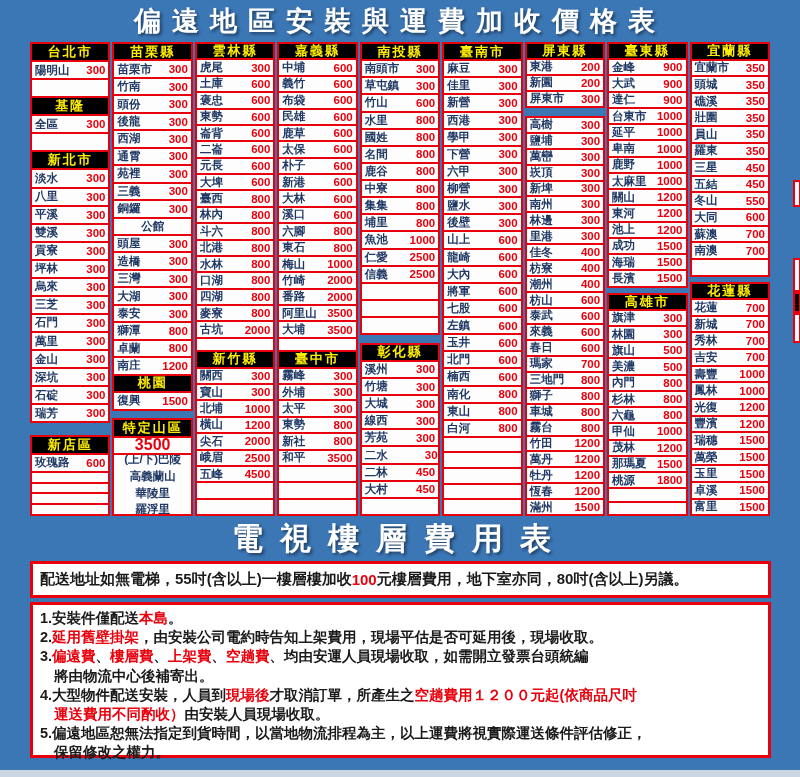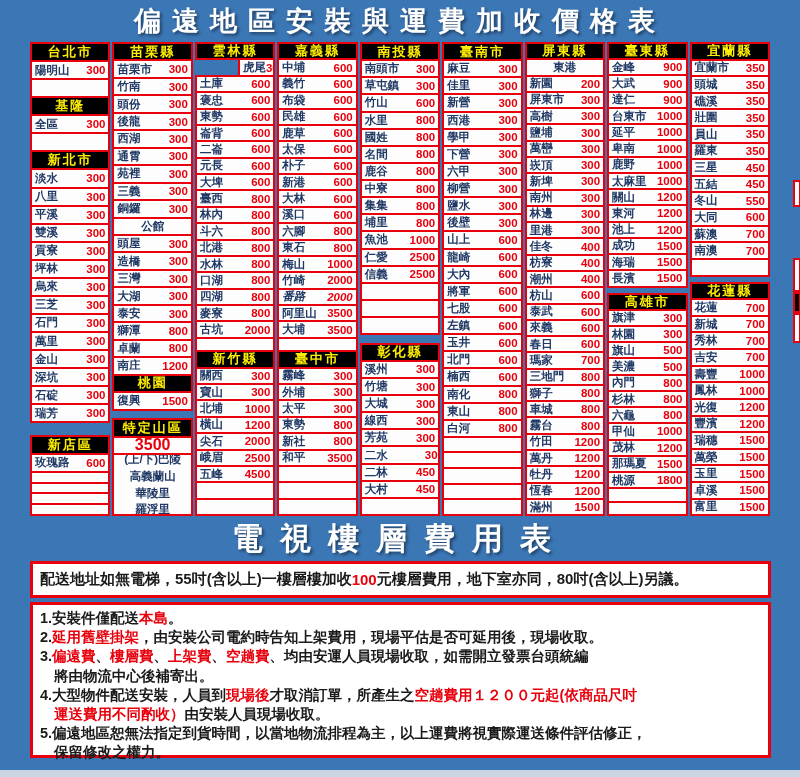--- a/index.html
+++ b/index.html
@@ -229,21 +229,21 @@
           <div class="fmline">(上/下)巴陵</div>
           <div class="fmline">高義蘭山</div>
           <div class="fmline">華陵里</div>
           <div class="fmline">羅浮里</div>
         </div>
       </div>
       <div class="fcol">
         <div class="fcell fhdr" style="flex-grow: 1;">
           <span>雲林縣</span>
         </div>
-        <div class="fcell collapse" style="flex-grow: 1; margin-left: 43px;">
+        <div class="fcell collapse" style="flex-grow: 1;">
           <span class="fname">虎尾</span>
           <span class="fprice">300</span>
         </div>
         <div class="fcell collapse" style="flex-grow: 1;">
           <span class="fname">土庫</span>
           <span class="fprice">600</span>
         </div>
         <div class="fcell collapse" style="flex-grow: 1;">
           <span class="fname">褒忠</span>
           <span class="fprice">600</span>
@@ -392,21 +392,21 @@
           <span class="fprice">800</span>
         </div>
         <div class="fcell collapse" style="flex-grow: 1;">
           <span class="fname">梅山</span>
           <span class="fprice">1000</span>
         </div>
         <div class="fcell collapse" style="flex-grow: 1;">
           <span class="fname">竹崎</span>
           <span class="fprice">2000</span>
         </div>
-        <div class="fcell collapse" style="flex-grow: 1; font-style: italic;">
+        <div class="fcell collapse" style="flex-grow: 1;">
           <span class="fname">番路</span>
           <span class="fprice">2000</span>
         </div>
         <div class="fcell collapse" style="flex-grow: 1;">
           <span class="fname">阿里山</span>
           <span class="fprice">3500</span>
         </div>
         <div class="fcell collapse" style="flex-grow: 1;">
           <span class="fname">大埔</span>
           <span class="fprice">3500</span>
@@ -635,33 +635,33 @@
         <div class="fcell collapse" style="flex-grow: 0.9;"></div>
         <div class="fcell collapse" style="flex-grow: 0.9;"></div>
         <div class="fcell collapse" style="flex-grow: 0.9;"></div>
         <div class="fcell collapse" style="flex-grow: 0.9;"></div>
         <div class="fcell collapse" style="flex-grow: 0.9;"></div>
       </div>
       <div class="fcol">
         <div class="fcell fhdr" style="flex-grow: 1;">
           <span>屏東縣</span>
         </div>
-        <div class="fcell collapse" style="flex-grow: 1; flex-direction: column;">
+        <div class="fcell collapse" style="flex-grow: 1;">
           <span class="fname">東港</span>
           <span class="fprice">200</span>
         </div>
         <div class="fcell collapse" style="flex-grow: 1;">
           <span class="fname">新園</span>
           <span class="fprice">200</span>
         </div>
         <div class="fcell collapse" style="flex-grow: 1;">
           <span class="fname">屏東市</span>
           <span class="fprice">300</span>
         </div>
-        <div class="fcell collapse" style="flex-grow: 1;">
+        <div class="fcell collapse" style="flex-grow: 1; margin-top: 8px;">
           <span class="fname">高樹</span>
           <span class="fprice">300</span>
         </div>
         <div class="fcell collapse" style="flex-grow: 1;">
           <span class="fname">鹽埔</span>
           <span class="fprice">300</span>
         </div>
         <div class="fcell collapse" style="flex-grow: 1;">
           <span class="fname">萬巒</span>
           <span class="fprice">300</span>

